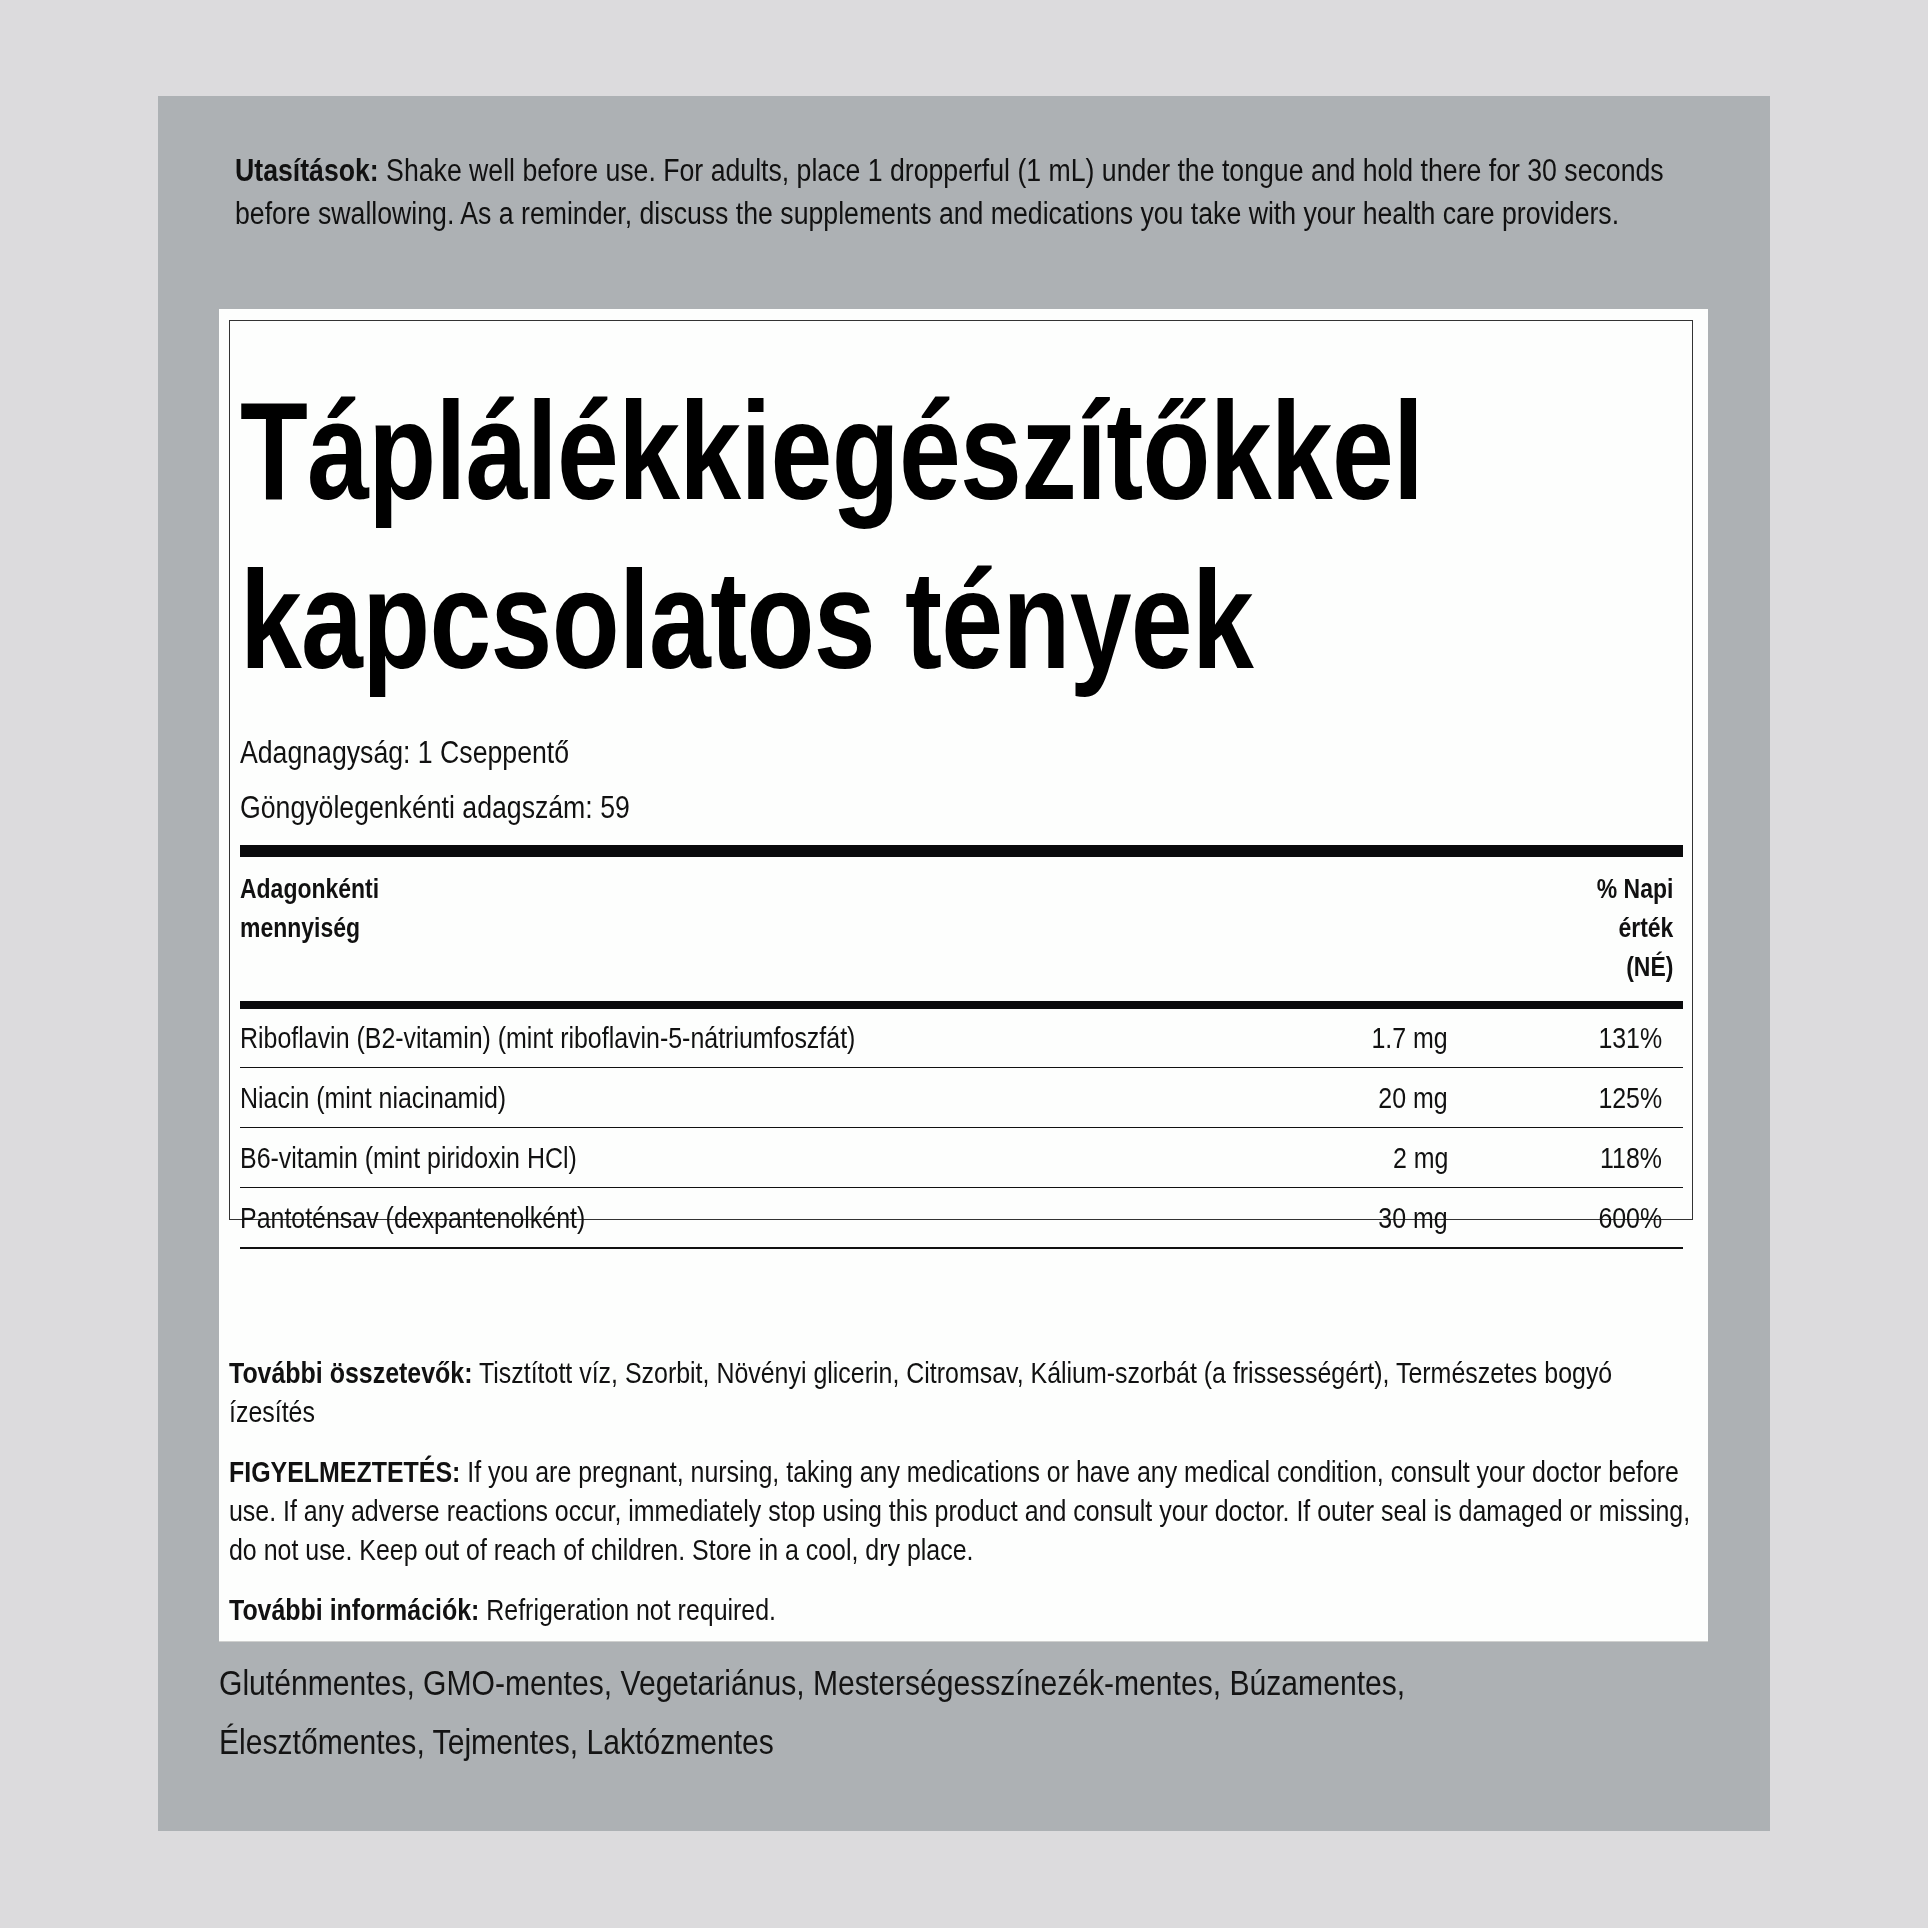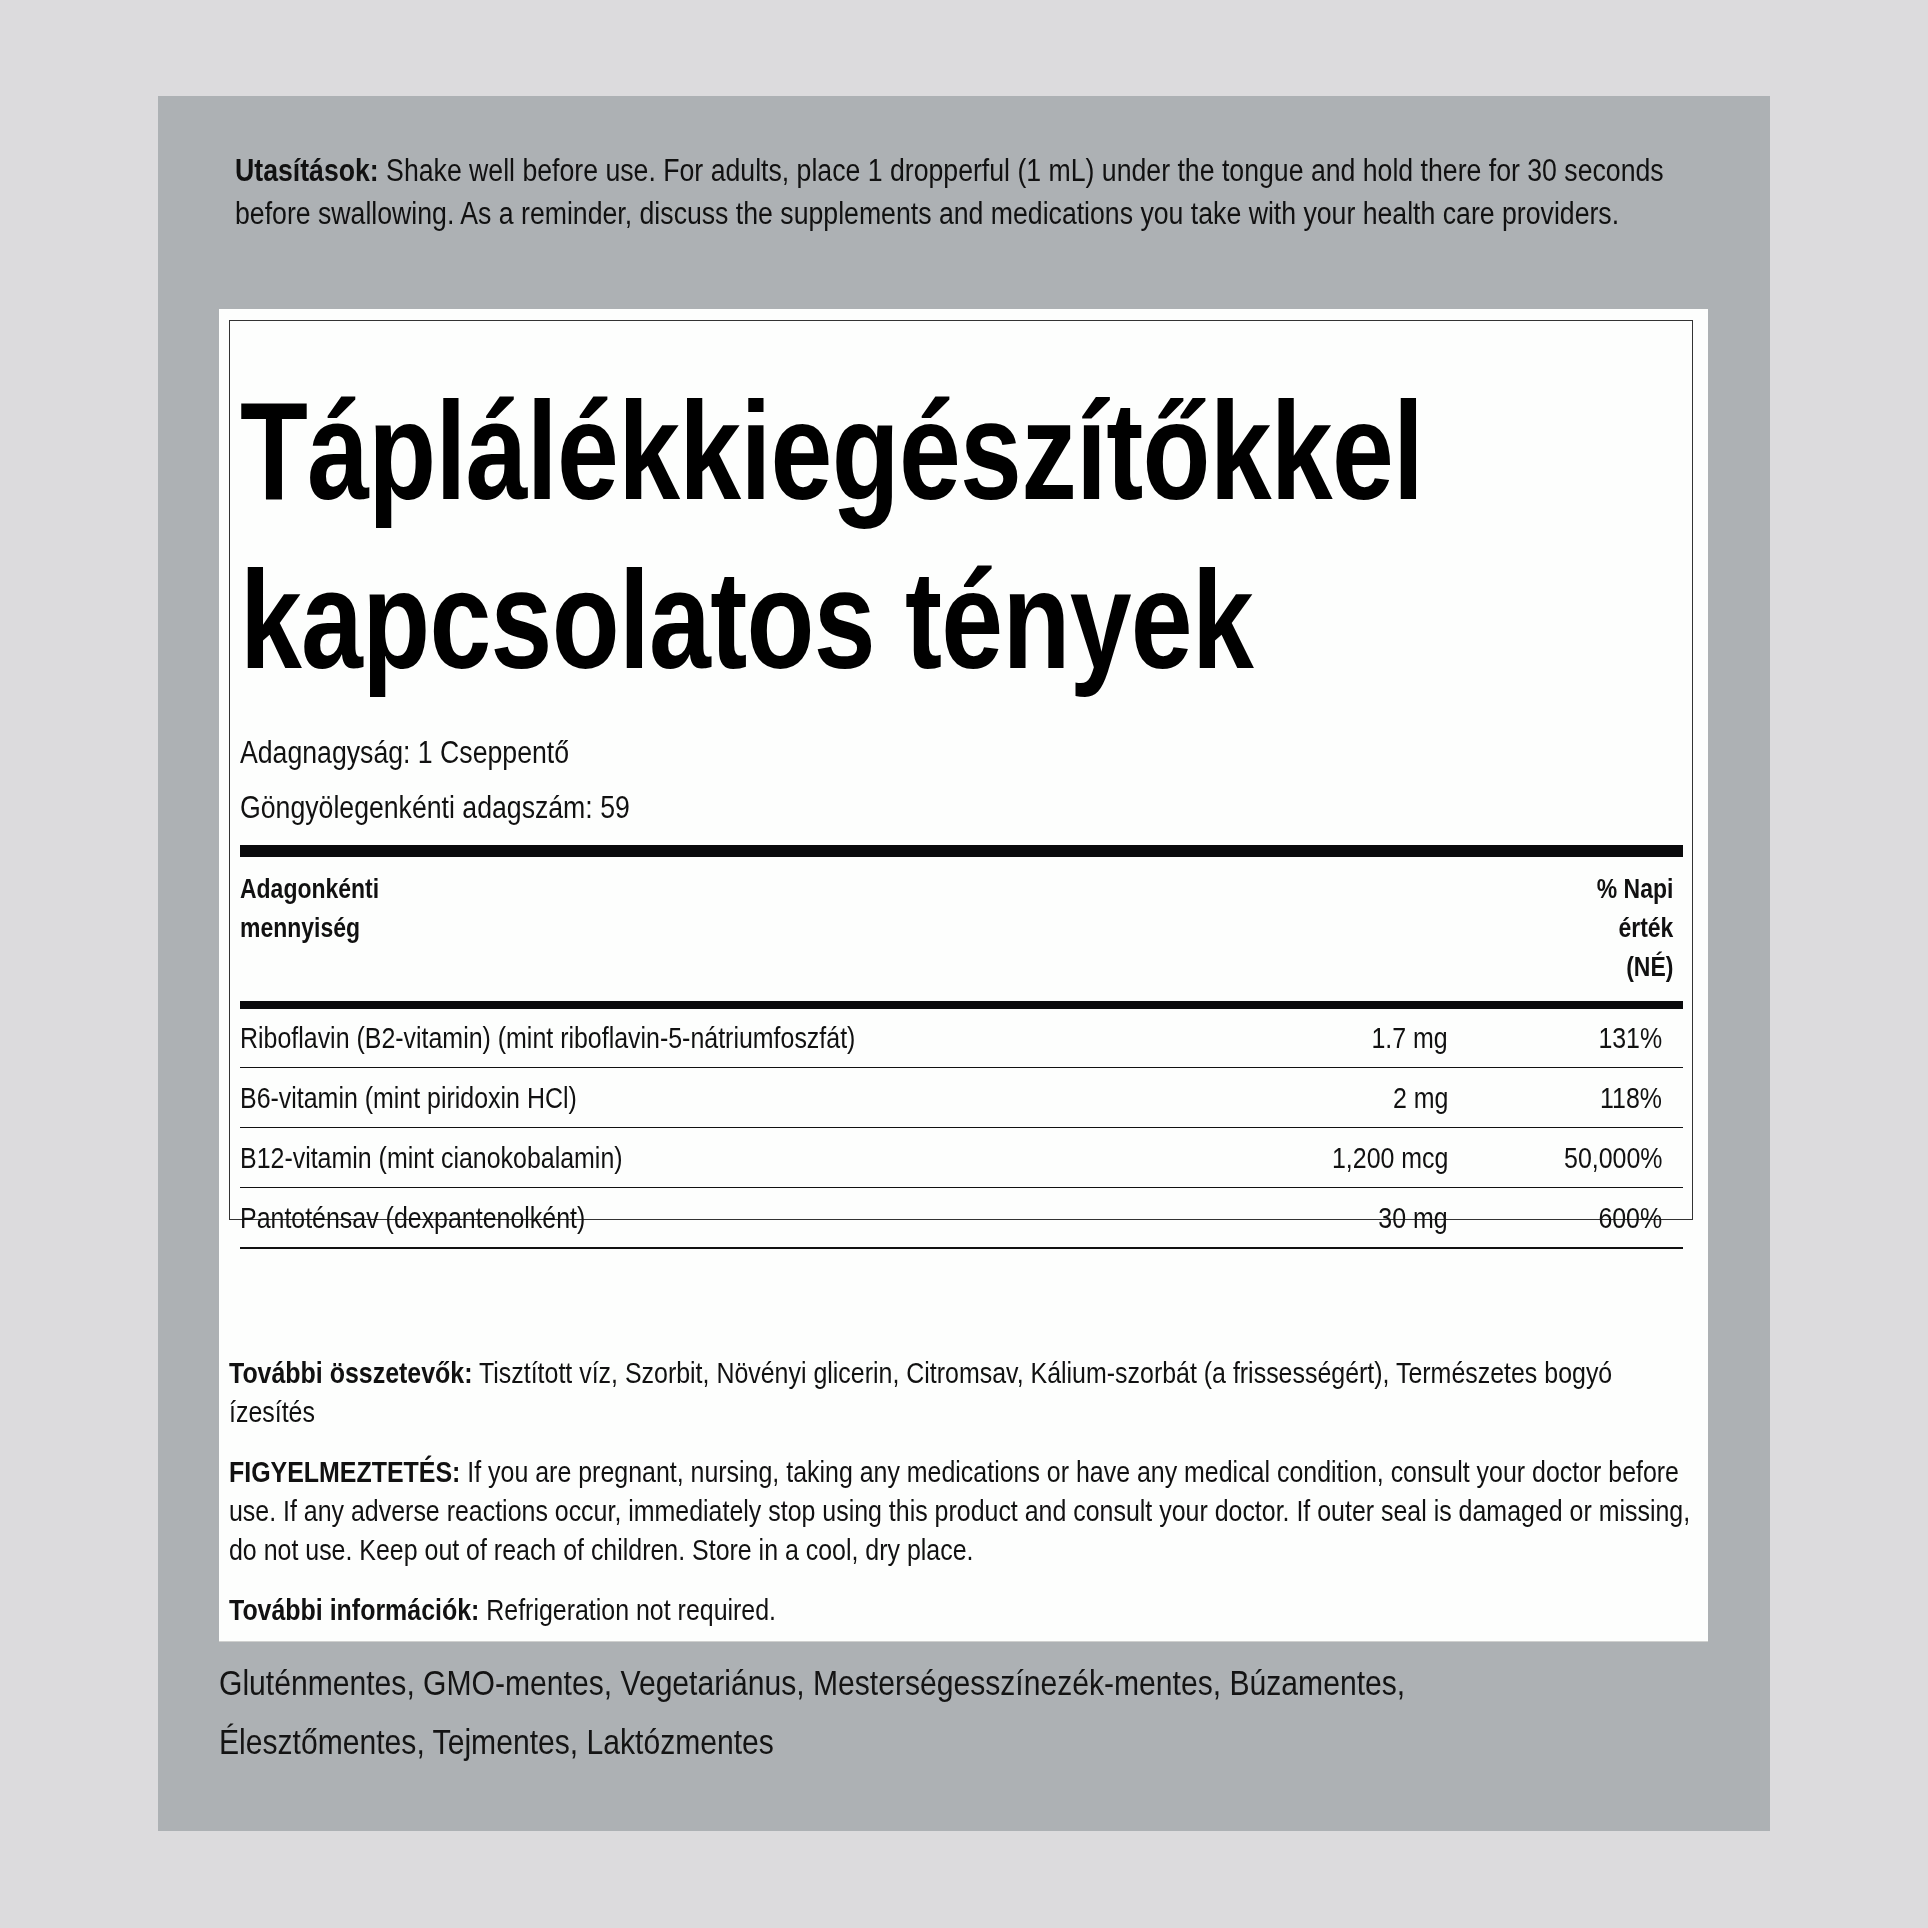--- a/index.html
+++ b/index.html
@@ -158,28 +158,28 @@
 
     <div class="thick-bar2" style="top:680px;"></div>
 
     <div class="rows">
       <div class="row">
         <span class="cell cell-name">Riboflavin (B2-vitamin) (mint riboflavin-5-nátriumfoszfát)</span>
         <span class="cell cell-amt">1.7 mg</span>
         <span class="cell cell-dv">131%</span>
       </div>
       <div class="row">
+        <span class="cell cell-name">Niacin (mint niacinamid)</span>
+        <span class="cell cell-amt">20 mg</span>
+        <span class="cell cell-dv">125%</span>
+      </div>
+      <div class="row">
         <span class="cell cell-name">B6-vitamin (mint piridoxin HCl)</span>
         <span class="cell cell-amt">2 mg</span>
         <span class="cell cell-dv">118%</span>
-      </div>
-      <div class="row">
-        <span class="cell cell-name">B12-vitamin (mint cianokobalamin)</span>
-        <span class="cell cell-amt">1,200 mcg</span>
-        <span class="cell cell-dv">50,000%</span>
       </div>
       <div class="row">
         <span class="cell cell-name">Pantoténsav (dexpantenolként)</span>
         <span class="cell cell-amt">30 mg</span>
         <span class="cell cell-dv">600%</span>
       </div>
     </div>
   </div>
 
   <div class="para" style="top:1045px;">

